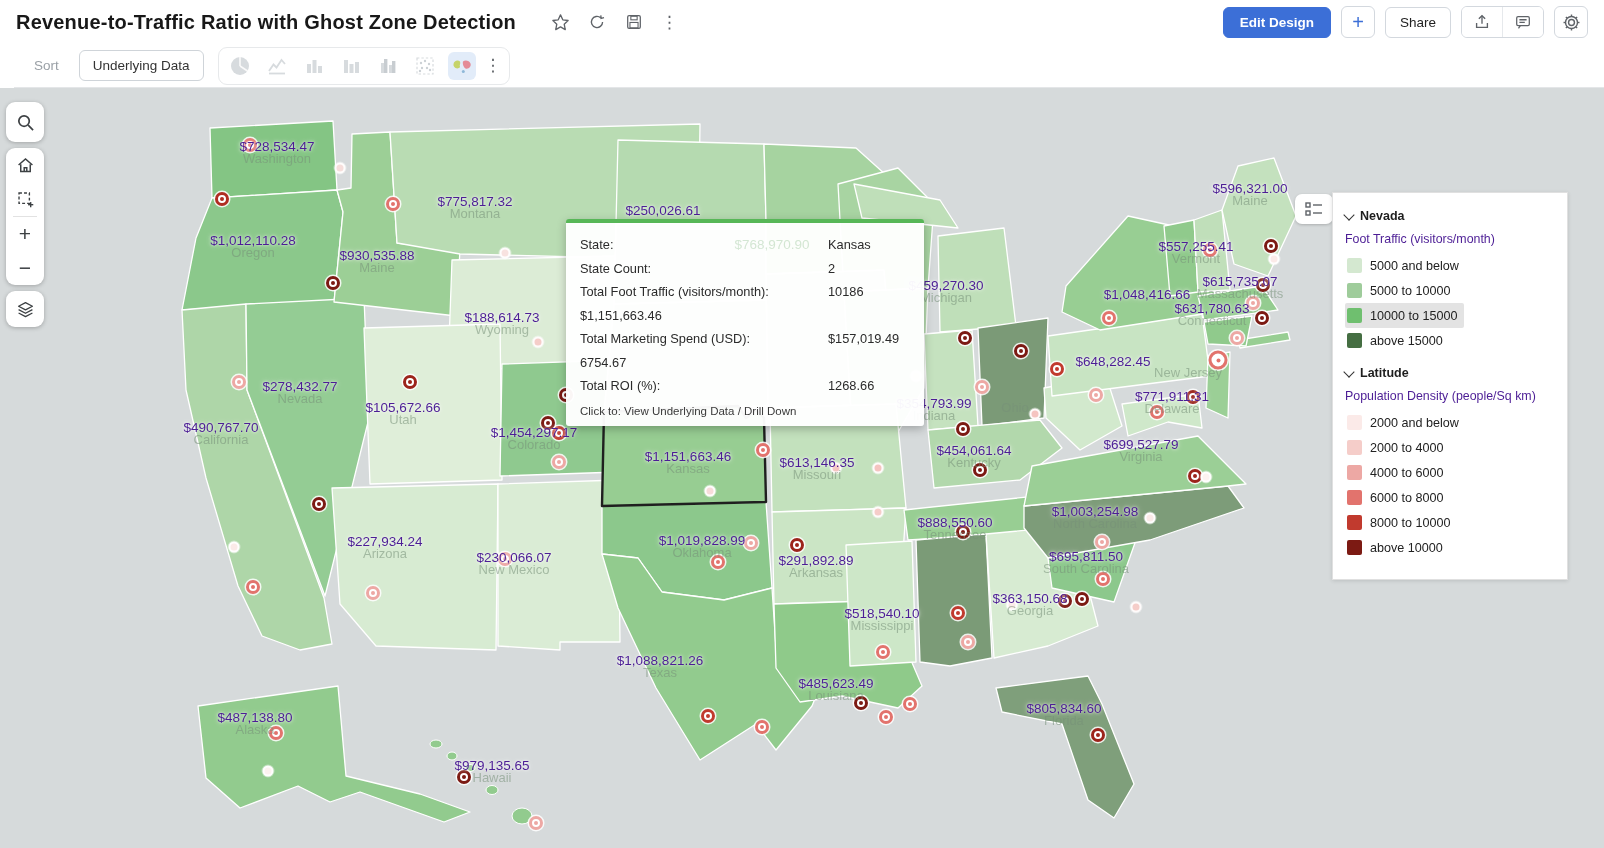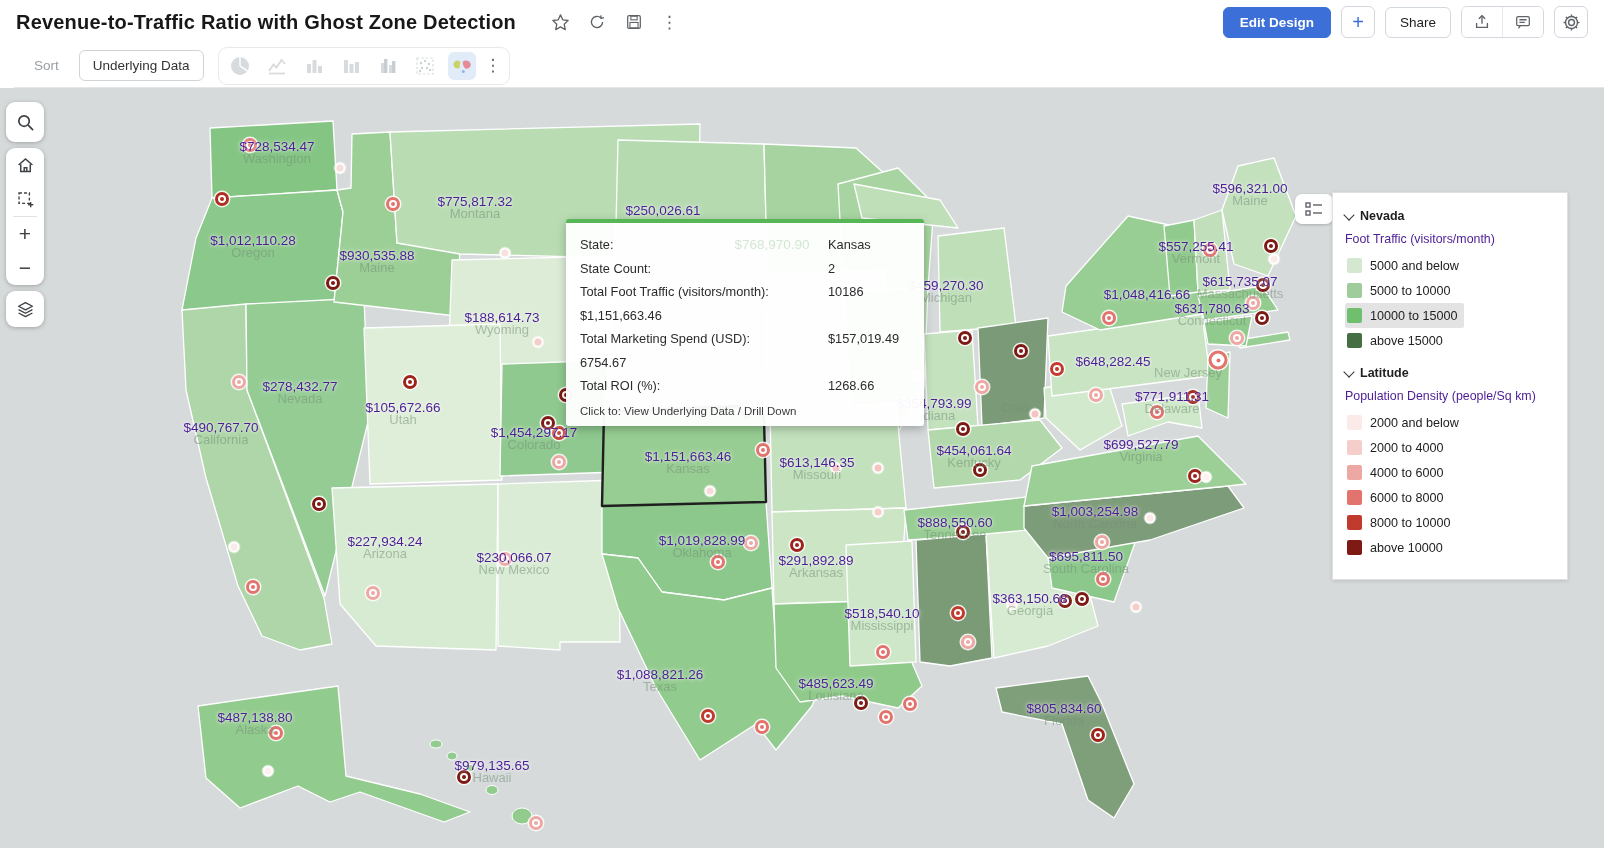--- a/index.html
+++ b/index.html
@@ -559,21 +559,21 @@
           <div class="mn">Arkansas</div>
         </div>
         <div class="mlabel" style="left: 1030px; top: 516px;">
           <div class="mv">$363,150.68</div>
           <div class="mn">Georgia</div>
         </div>
         <div class="mlabel" style="left: 882px; top: 531px;">
           <div class="mv">$518,540.10</div>
           <div class="mn">Mississippi</div>
         </div>
-        <div class="mlabel" style="left: 660px; top: 592px;">
+        <div class="mlabel" style="left: 660px; top: 578px;">
           <div class="mv">$1,088,821.26</div>
           <div class="mn">Texas</div>
         </div>
         <div class="mlabel" style="left: 836px; top: 601px;">
           <div class="mv">$485,623.49</div>
           <div class="mn">Louisiana</div>
         </div>
         <div class="mlabel" style="left: 1064px; top: 626px;">
           <div class="mv">$805,834.60</div>
           <div class="mn">Florida</div>

